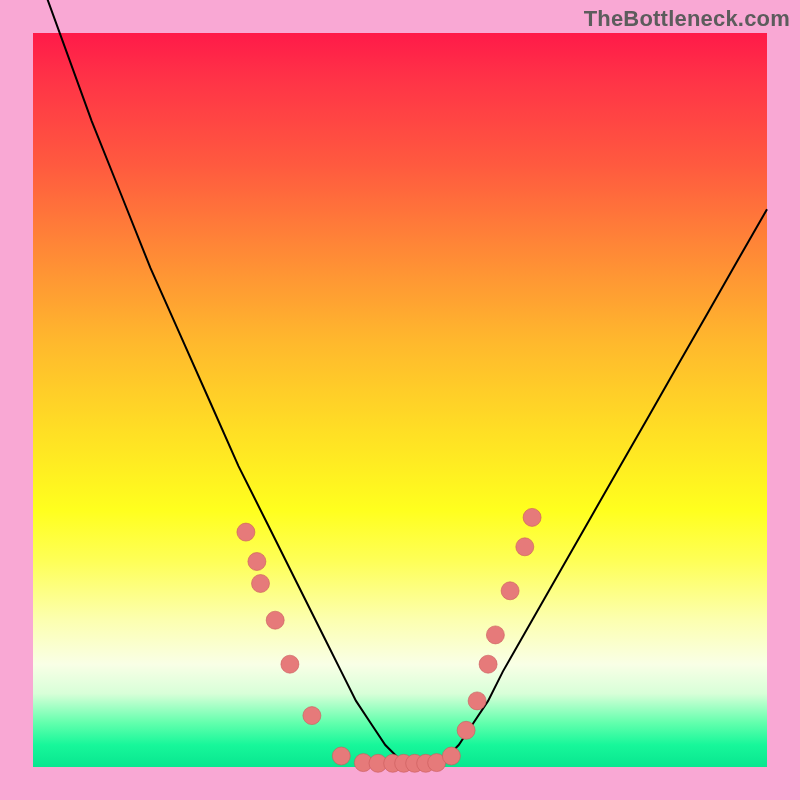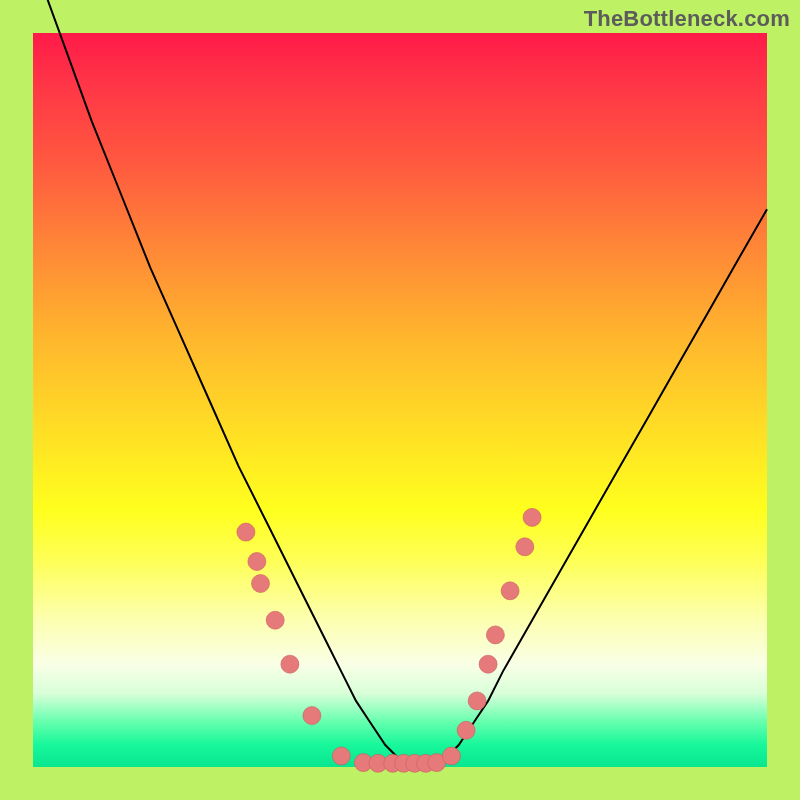--- a/index.html
+++ b/index.html
@@ -10,21 +10,21 @@
     background: #000;
     overflow: hidden;
     font-family: Arial, Helvetica, sans-serif;
   }
   .frame {
     position: absolute;
     left: 0;
     top: 0;
     width: 800px;
     height: 800px;
-    background: #bef264;
+    background: #f9a8d4;
   }
   .plot {
     position: absolute;
     left: 33px;
     top: 33px;
     width: 734px;
     height: 734px;
     background: linear-gradient(to bottom,
       #ff1a49 0%,
       #ff3247 6%,

